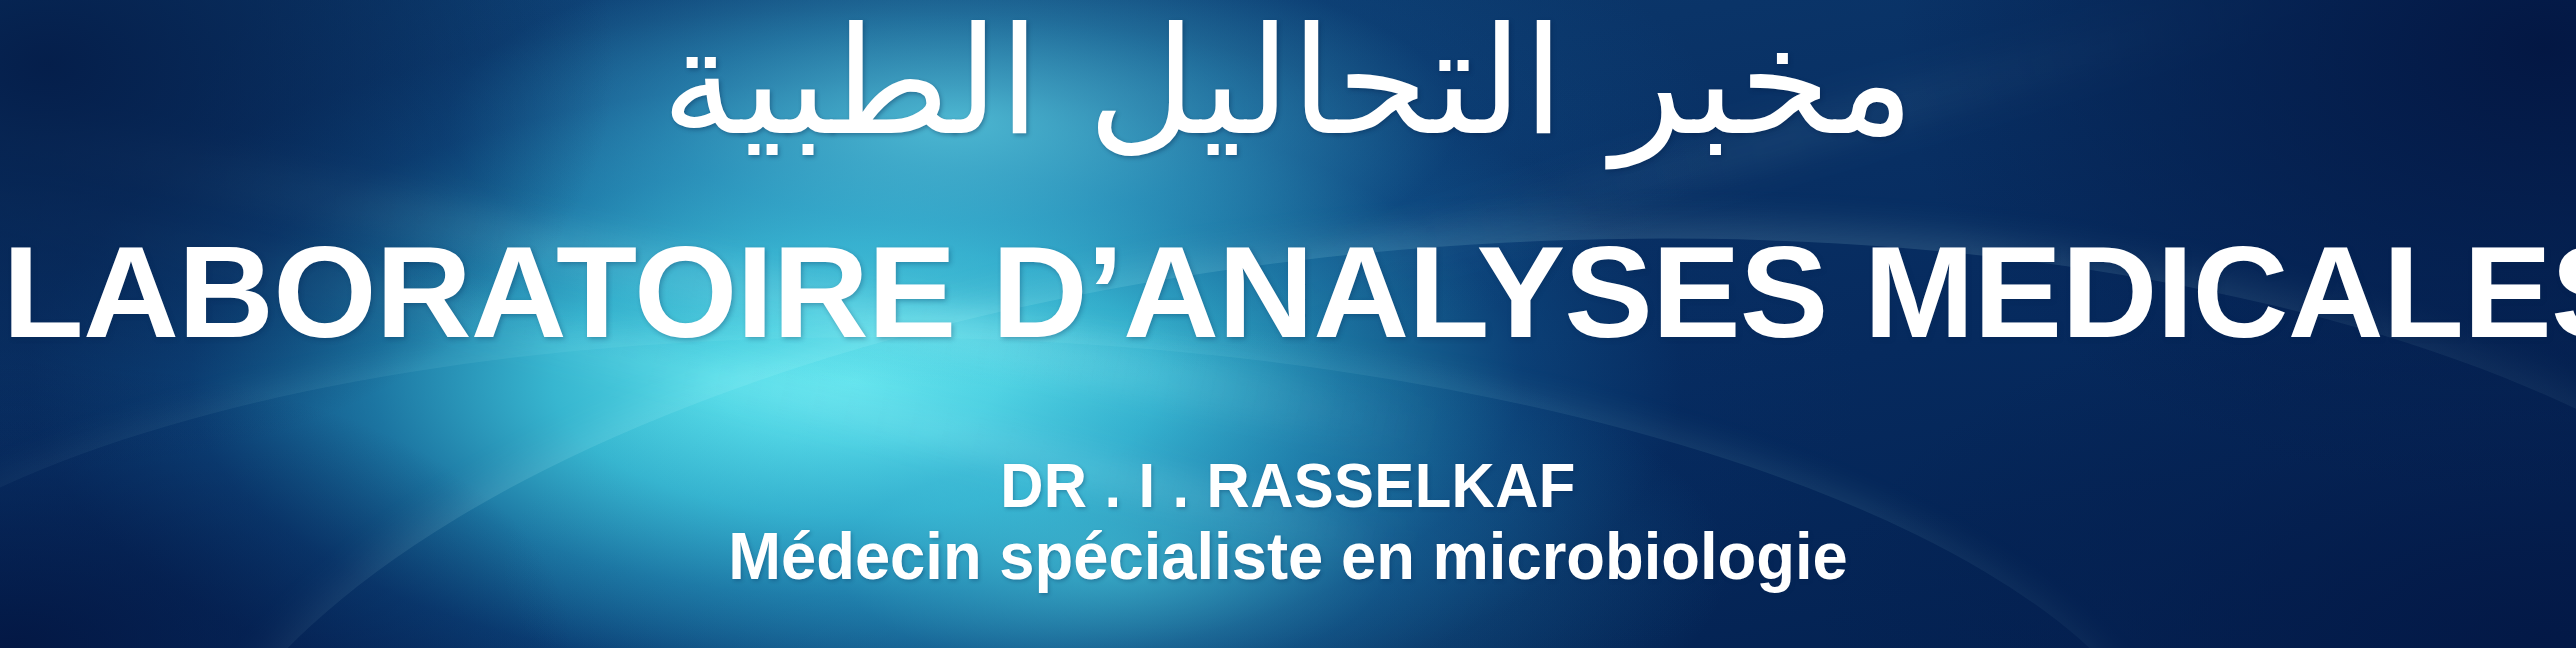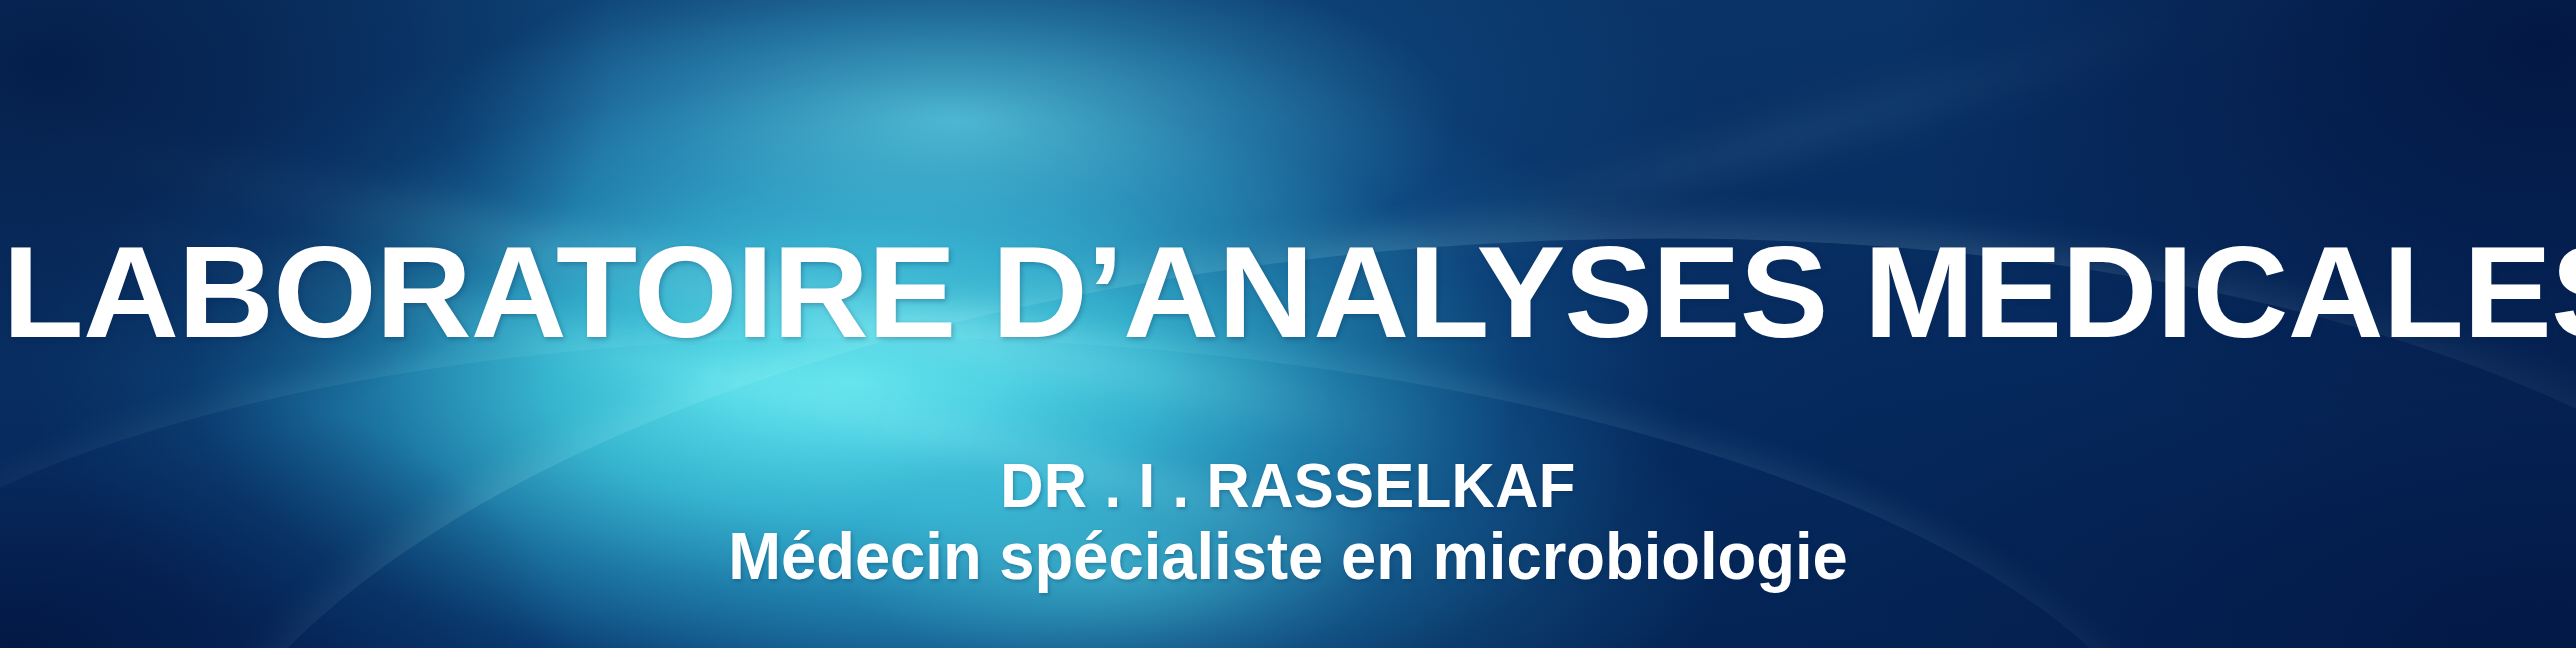--- a/index.html
+++ b/index.html
@@ -181,20 +181,21 @@
   <div class="bg-layer bg-glow-main"></div>
   <div class="bg-layer bg-glow-top"></div>
   <div class="bg-layer bg-glow-lower"></div>
   <div class="bg-swoosh"></div>
   <div class="bg-swoosh2"></div>
   <div class="bg-ray-a"></div>
   <div class="bg-ray-b"></div>
   <div class="bg-ray-c"></div>
   <div class="bg-layer bg-vignette"></div>
 
+  <div class="txt" id="arabic-title">مخبر التحاليل الطبية</div>
 
   <div class="txt" id="main-title">LABORATOIRE D’ANALYSES MEDICALES</div>
 
   <div class="txt" id="doctor-name">DR . I . RASSELKAF</div>
 
   <div class="txt" id="doctor-specialty">Médecin spécialiste en microbiologie</div>
 
 </div>
 
 

